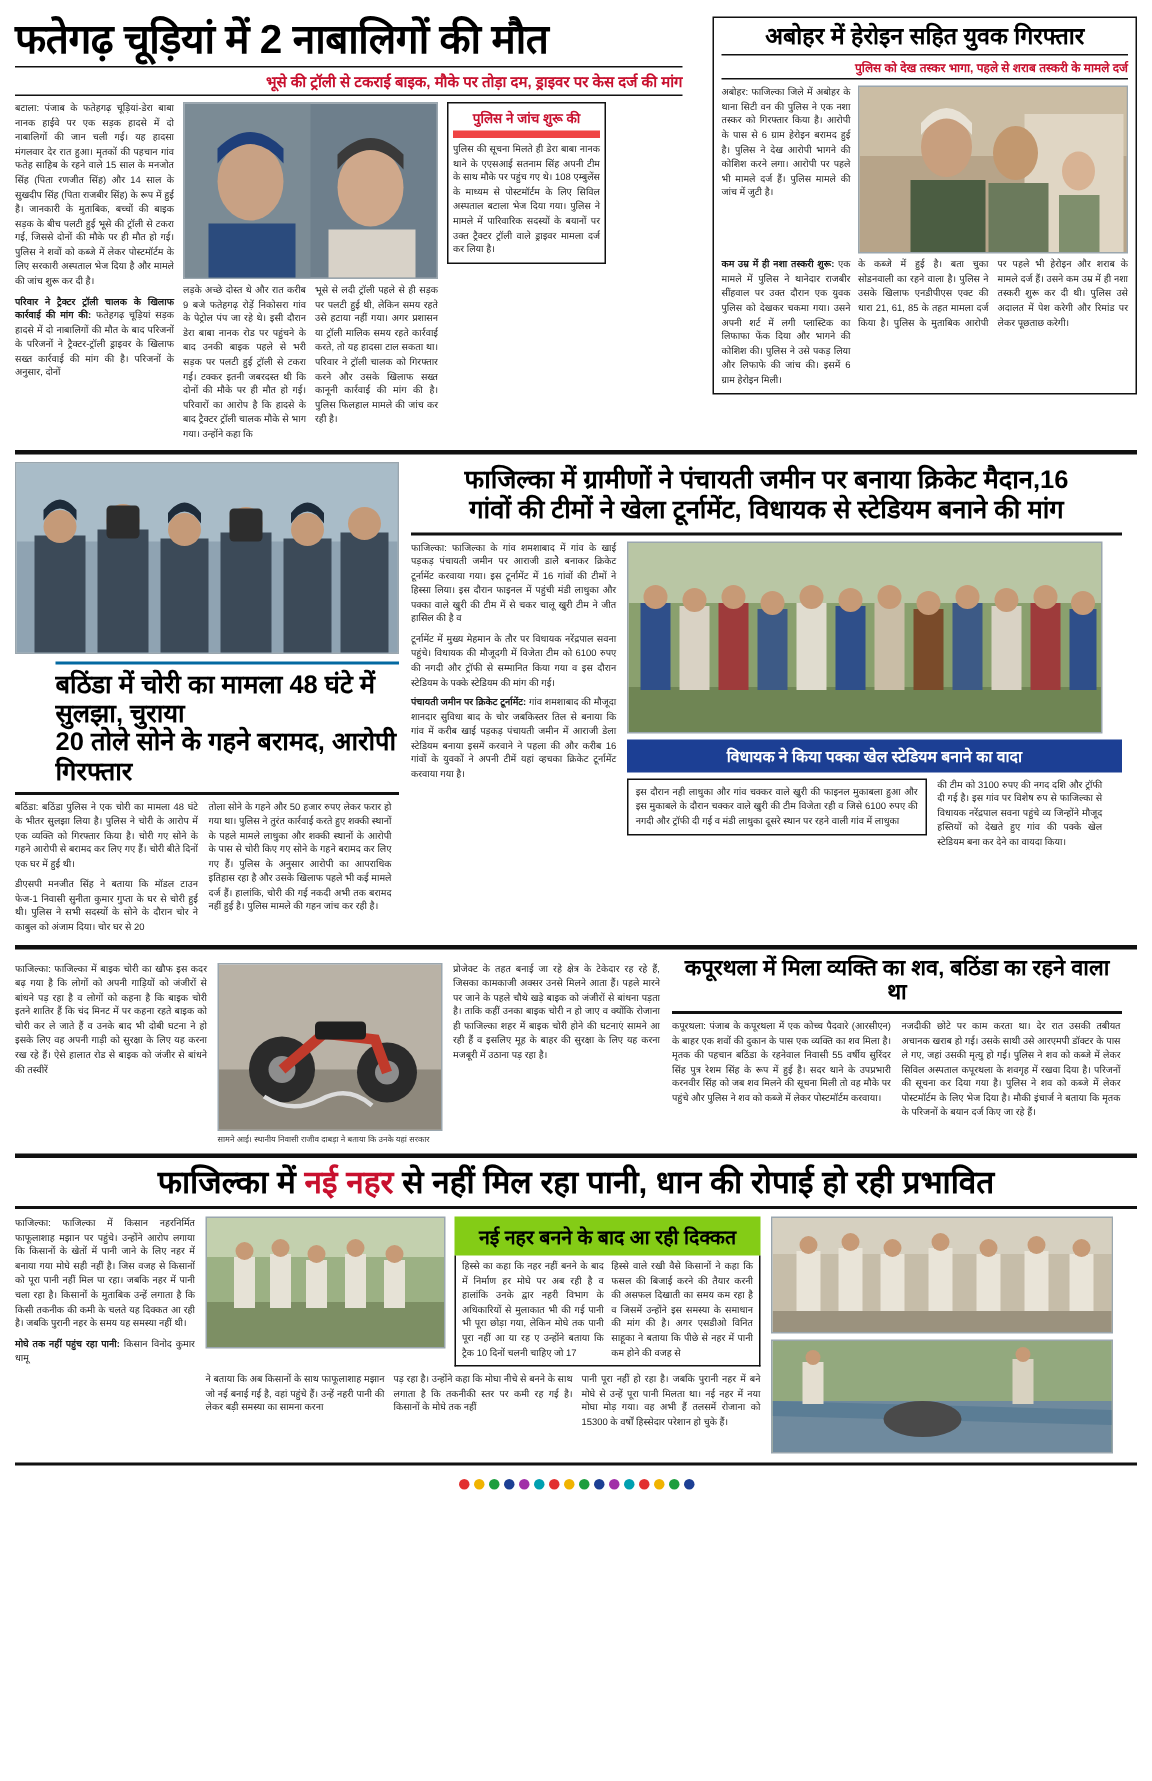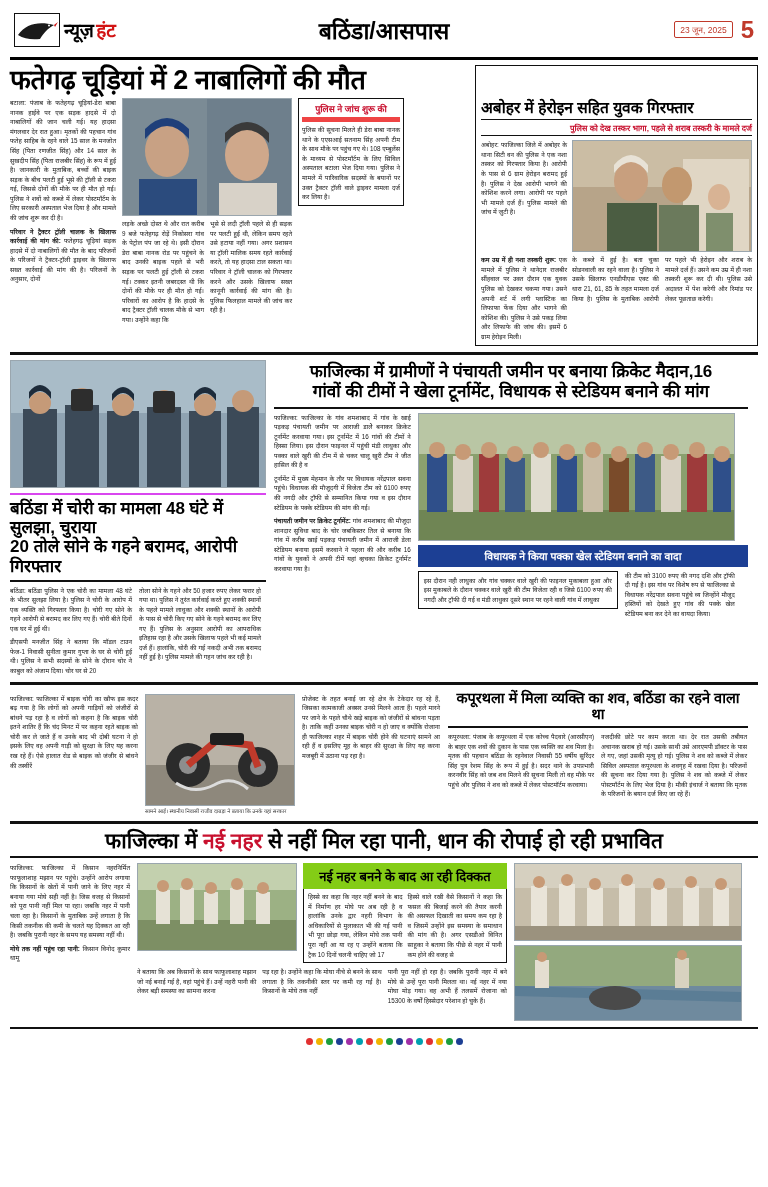--- a/index.html
+++ b/index.html
@@ -198,46 +198,26 @@
     display: block; width: 7px; height: 7px; border-radius: 50%;
   }
   .thick-rule { border-top: 3px solid #111; margin: 6px 0 0 0; }
   .med-rule { border-top: 2px solid #111; margin: 5px 0; }
 </style>
 </head>
 <body>
 
 <div class="page">
 
-  <div class="masthead">
-    <div class="brand">
-      <div class="brand-logo">
-        <div class="birdbox"></div>
-        <svg viewBox="0 0 46 34" width="46" height="34" style="position:absolute;inset:0;">
-          <path d="M4 22 C12 10, 26 8, 40 12 C33 16, 30 20, 26 26 C18 27, 10 26, 4 22 Z" fill="#1a1a1a"></path>
-          <circle cx="35" cy="12.5" r="1" fill="#fff"></circle>
-          <path d="M40 12 L44 9 L41 14 Z" fill="#d21414"></path>
-        </svg>
-      </div>
-      <div class="brand-name">
-        <span class="b1">न्यूज़</span>
-        <span class="b2">हंट</span>
-      </div>
-    </div>
-    <div class="center-title">बठिंडा/आसपास</div>
-    <div class="mast-right">
-      <span class="mast-date">23 जून, 2025</span>
-      <span class="mast-pageno">5</span>
-    </div>
-  </div>
 
   <div class="story1">
 
     <div class="s1-left">
       <div class="hl h1-main">फतेगढ़ चूड़ियां में 2 नाबालिगों की मौत</div>
+      <div class="subhead">भूसे की ट्रॉली से टकराई बाइक, मौके पर तोड़ा दम, ड्राइवर पर केस दर्ज की मांग</div>
 
       <div class="s1-body">
 
         <div class="s1-col">
           <div class="body-text">बटाला: पंजाब के फतेहगढ़ चूड़ियां-डेरा बाबा नानक हाईवे पर एक सड़क हादसे में दो नाबालिगों की जान चली गई। यह हादसा मंगलवार देर रात हुआ। मृतकों की पहचान गांव फतेह साहिब के रहने वाले 15 साल के मनजोत सिंह (पिता रणजीत सिंह) और 14 साल के सुखदीप सिंह (पिता राजबीर सिंह) के रूप में हुई है। जानकारी के मुताबिक, बच्चों की बाइक सड़क के बीच पलटी हुई भूसे की ट्रॉली से टकरा गई, जिससे दोनों की मौके पर ही मौत हो गई। पुलिस ने शवों को कब्जे में लेकर पोस्टमॉर्टम के लिए सरकारी अस्पताल भेज दिया है और मामले की जांच शुरू कर दी है।</div>
           <div class="body-text" style="margin-top:4px;">
             <b>परिवार ने ट्रैक्टर ट्रॉली चालक के खिलाफ कार्रवाई की मांग की:</b>
             <span>फतेहगढ़ चूड़ियां सड़क हादसे में दो नाबालिगों की मौत के बाद परिजनों के परिजनों ने ट्रैक्टर-ट्रॉली ड्राइवर के खिलाफ सख्त कार्रवाई की मांग की है। परिजनों के अनुसार, दोनों</span>
           </div>
         </div>
@@ -269,21 +249,21 @@
           <div class="s1-box">
             <h4>पुलिस ने जांच शुरू की</h4>
             <div class="body-text">पुलिस की सूचना मिलते ही डेरा बाबा नानक थाने के एएसआई सतनाम सिंह अपनी टीम के साथ मौके पर पहुंच गए थे। 108 एम्बुलेंस के माध्यम से पोस्टमॉर्टम के लिए सिविल अस्पताल बटाला भेज दिया गया। पुलिस ने मामले में पारिवारिक सदस्यों के बयानों पर उक्त ट्रैक्टर ट्रॉली वाले ड्राइवर मामला दर्ज कर लिया है।</div>
           </div>
         </div>
       </div>
     </div>
 
     <div class="s1-right">
       <div style="border:1px solid #111; padding:4px 5px;">
-        <div class="hl h2-abohar" style="text-align:left;margin-top:29px;">अबोहर में हेरोइन सहित युवक गिरफ्तार</div>
+        <div class="hl h2-abohar" style="text-align:center;">अबोहर में हेरोइन सहित युवक गिरफ्तार</div>
         <div class="subhead abohar-sub">पुलिस को देख तस्कर भागा, पहले से शराब तस्करी के मामले दर्ज</div>
 
         <div style="display:flex; gap:5px;">
           <div style="width:86px;">
             <div class="body-text">अबोहर: फाजिल्का जिले में अबोहर के थाना सिटी वन की पुलिस ने एक नशा तस्कर को गिरफ्तार किया है। आरोपी के पास से 6 ग्राम हेरोइन बरामद हुई है। पुलिस ने देख आरोपी भागने की कोशिश करने लगा। आरोपी पर पहले भी मामले दर्ज हैं। पुलिस मामले की जांच में जुटी है।</div>
           </div>
           <div style="width:180px;">
             <div class="photo p2" style="width:180px;height:112px;">
               <svg viewBox="0 0 180 112" width="180" height="112">
                 <rect width="180" height="112" fill="#b7a489"></rect>
@@ -344,21 +324,21 @@
           <g fill="#1d2b3a">
             <path d="M18 38 q11 -16 22 0 l0 -7 q-11 -14 -22 0 z"></path>
             <path d="M101 40 q11 -16 22 0 l0 -7 q-11 -14 -22 0 z"></path>
             <path d="M183 40 q11 -16 22 0 l0 -7 q-11 -14 -22 0 z"></path>
           </g>
           <rect x="60" y="28" width="22" height="22" rx="3" fill="#2d2d2d"></rect>
           <rect x="142" y="30" width="22" height="22" rx="3" fill="#2d2d2d"></rect>
         </svg>
       </div>
 
-      <div class="hl" style="font-size:17px; margin-top:5px; border-top:2px solid #d946ef; padding-top:4px;">
+      <div class="hl" style="font-size:17px; margin-top:5px; border-top:2px solid #0369a1; padding-top:4px;margin-left:27px;">
         <div>बठिंडा में चोरी का मामला 48 घंटे में सुलझा, चुराया</div>
         <div>20 तोले सोने के गहने बरामद, आरोपी गिरफ्तार</div>
       </div>
       <div style="border-top:2px solid #111; margin-top:4px; padding-top:4px; display:flex; gap:7px;">
         <div style="width:122px;">
           <div class="body-text">बठिंडा: बठिंडा पुलिस ने एक चोरी का मामला 48 घंटे के भीतर सुलझा लिया है। पुलिस ने चोरी के आरोप में एक व्यक्ति को गिरफ्तार किया है। चोरी गए सोने के गहने आरोपी से बरामद कर लिए गए हैं। चोरी बीते दिनों एक घर में हुई थी।</div>
           <div class="body-text" style="margin-top:4px;">डीएसपी मनजीत सिंह ने बताया कि मॉडल टाउन फेज-1 निवासी सुनीता कुमार गुप्ता के घर से चोरी हुई थी। पुलिस ने सभी सदस्यों के सोने के दौरान चोर ने काबुल को अंजाम दिया। चोर घर से 20</div>
         </div>
         <div style="width:122px;">
           <div class="body-text">तोला सोने के गहने और 50 हजार रुपए लेकर फरार हो गया था। पुलिस ने तुरंत कार्रवाई करते हुए शक्की स्थानों के पहले मामले लाधुका और शक्की स्थानों के आरोपी के पास से चोरी किए गए सोने के गहने बरामद कर लिए गए हैं। पुलिस के अनुसार आरोपी का आपराधिक इतिहास रहा है और उसके खिलाफ पहले भी कई मामले दर्ज हैं। हालांकि, चोरी की गई नकदी अभी तक बरामद नहीं हुई है। पुलिस मामले की गहन जांच कर रही है।</div>

